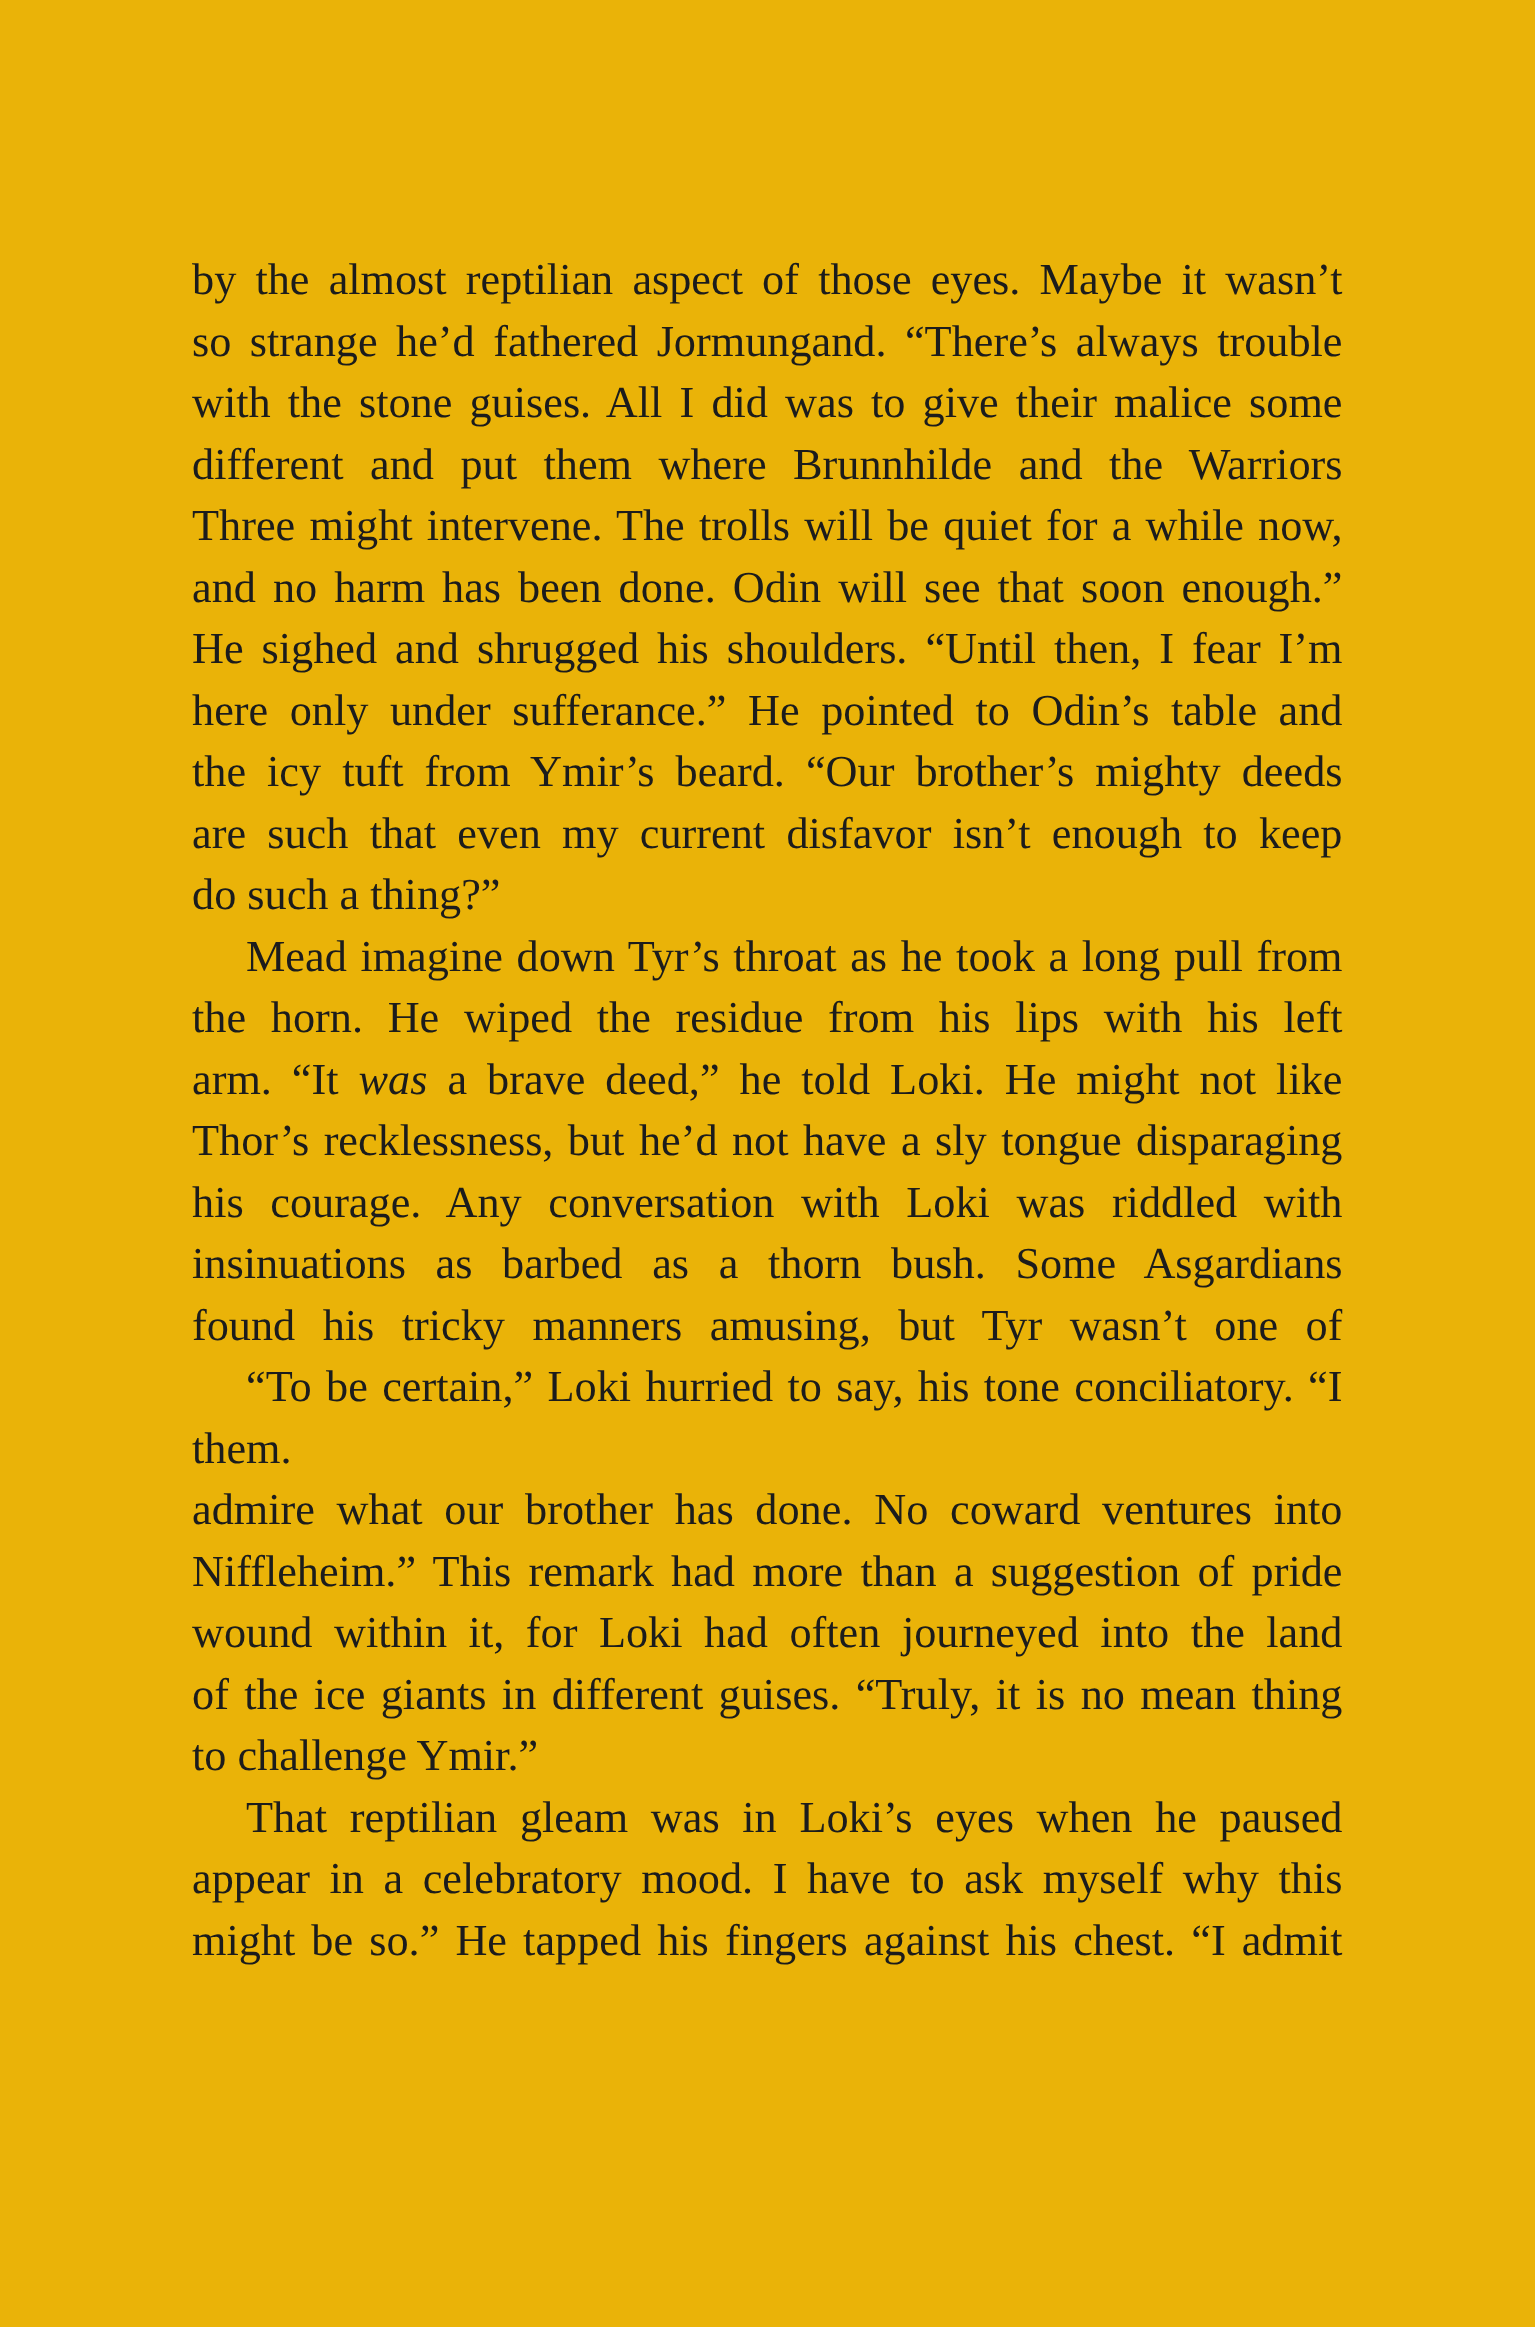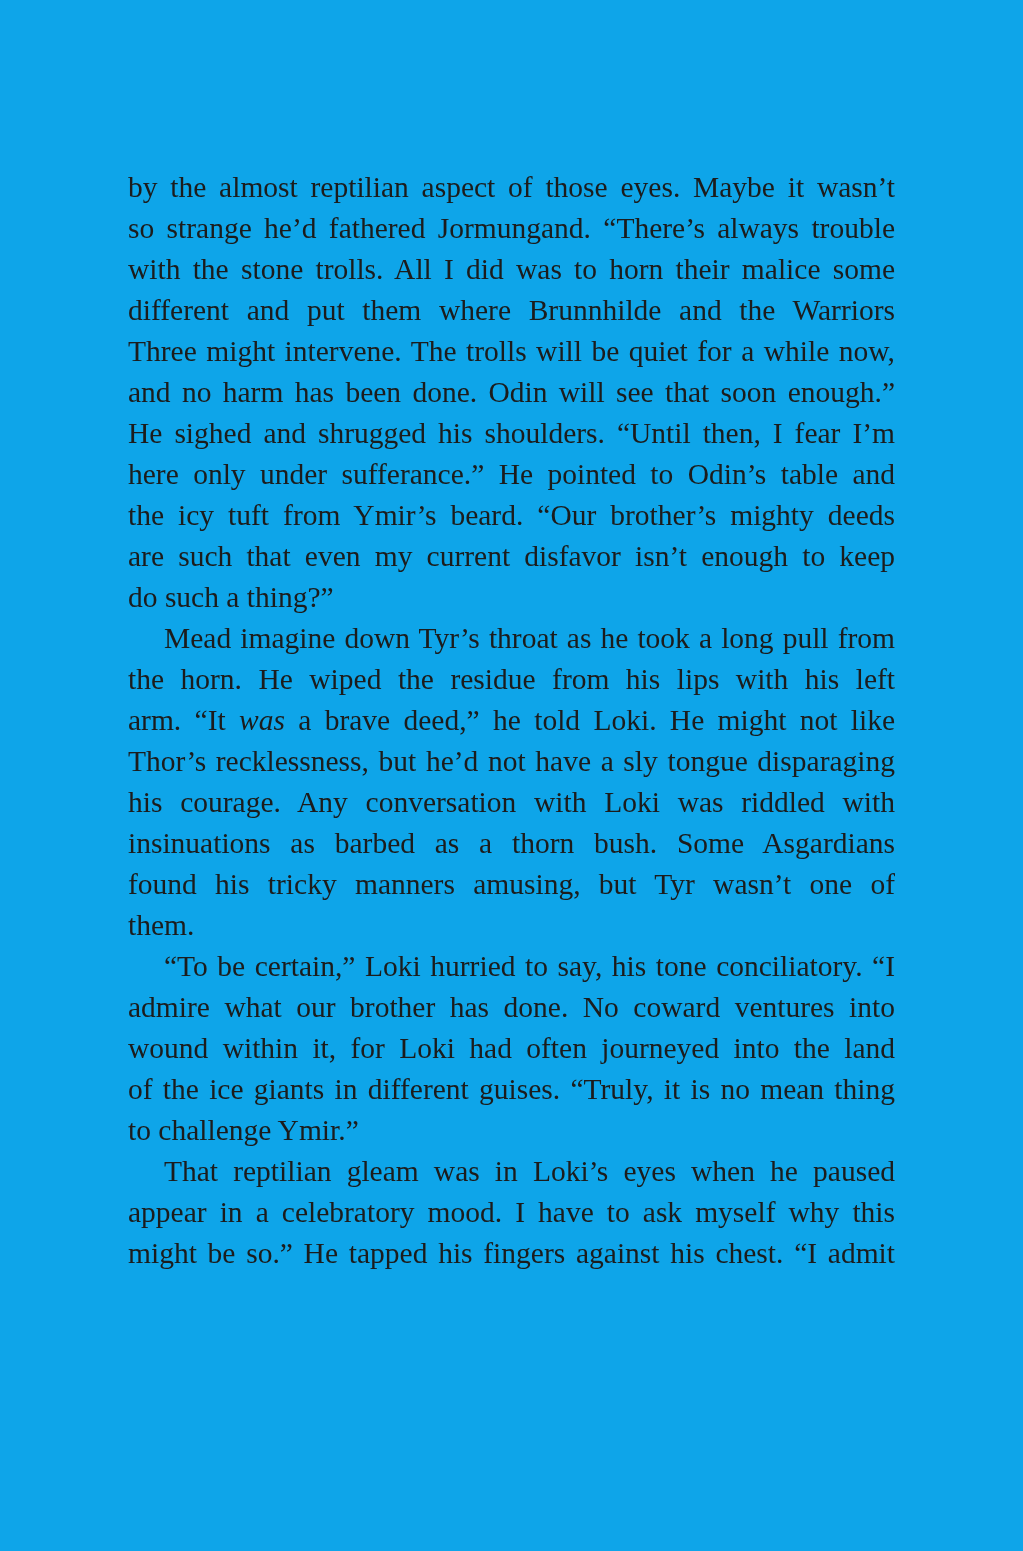--- a/index.html
+++ b/index.html
@@ -9,21 +9,21 @@
   body {
     width: 1023px;
     height: 1551px;
     background: #ffffff;
     position: relative;
     font-family: "Liberation Serif", "DejaVu Serif", serif;
   }
   .book-page {
     position: absolute;
     inset: 0;
-    background: #0ea5e9;
+    background: #eab308;
   }
   .text-column {
     position: absolute;
     left: 128px;
     top: 167px;
     width: 767px;
     color: #1c1c1c;
     font-size: 29.5px;
     line-height: 41px;
   }
@@ -45,39 +45,40 @@
     font-style: italic;
   }
 </style>
 </head>
 <body>
 
 <div class="book-page">
   <div class="text-column" style="color: rgb(28, 28, 28);">
       <div class="line"><span>by the almost reptilian aspect of those eyes. Maybe it wasn’t</span></div>
       <div class="line"><span>so strange he’d fathered Jormungand. “There’s always trouble</span></div>
-      <div class="line"><span>with the stone trolls. All I did was to horn their malice some</span></div>
+      <div class="line"><span>with the stone guises. All I did was to give their malice some</span></div>
       <div class="line"><span>different and put them where Brunnhilde and the Warriors</span></div>
       <div class="line"><span>Three might intervene. The trolls will be quiet for a while now,</span></div>
       <div class="line"><span>and no harm has been done. Odin will see that soon enough.”</span></div>
       <div class="line"><span>He sighed and shrugged his shoulders. “Until then, I fear I’m</span></div>
       <div class="line"><span>here only under sufferance.” He pointed to Odin’s table and</span></div>
       <div class="line"><span>the icy tuft from Ymir’s beard. “Our brother’s mighty deeds</span></div>
       <div class="line"><span>are such that even my current disfavor isn’t enough to keep</span></div>
       <div class="line last"><span>do such a thing?”</span></div>
       <div class="line indent"><span>Mead imagine down Tyr’s throat as he took a long pull from</span></div>
       <div class="line"><span>the horn. He wiped the residue from his lips with his left</span></div>
       <div class="line"><span>arm. “It </span><em>was</em><span> a brave deed,” he told Loki. He might not like</span></div>
       <div class="line"><span>Thor’s recklessness, but he’d not have a sly tongue disparaging</span></div>
       <div class="line"><span>his courage. Any conversation with Loki was riddled with</span></div>
       <div class="line"><span>insinuations as barbed as a thorn bush. Some Asgardians</span></div>
       <div class="line"><span>found his tricky manners amusing, but Tyr wasn’t one of</span></div>
+      <div class="line indent"><span>“To be certain,” Loki hurried to say, his tone conciliatory. “I</span></div>
       <div class="line last"><span>them.</span></div>
-      <div class="line indent"><span>“To be certain,” Loki hurried to say, his tone conciliatory. “I</span></div>
       <div class="line"><span>admire what our brother has done. No coward ventures into</span></div>
+      <div class="line"><span>Niffleheim.” This remark had more than a suggestion of pride</span></div>
       <div class="line"><span>wound within it, for Loki had often journeyed into the land</span></div>
       <div class="line"><span>of the ice giants in different guises. “Truly, it is no mean thing</span></div>
       <div class="line last"><span>to challenge Ymir.”</span></div>
       <div class="line indent"><span>That reptilian gleam was in Loki’s eyes when he paused</span></div>
       <div class="line"><span>appear in a celebratory mood. I have to ask myself why this</span></div>
       <div class="line"><span>might be so.” He tapped his fingers against his chest. “I admit</span></div>
     </div>
 </div>
 
 </body></html>

